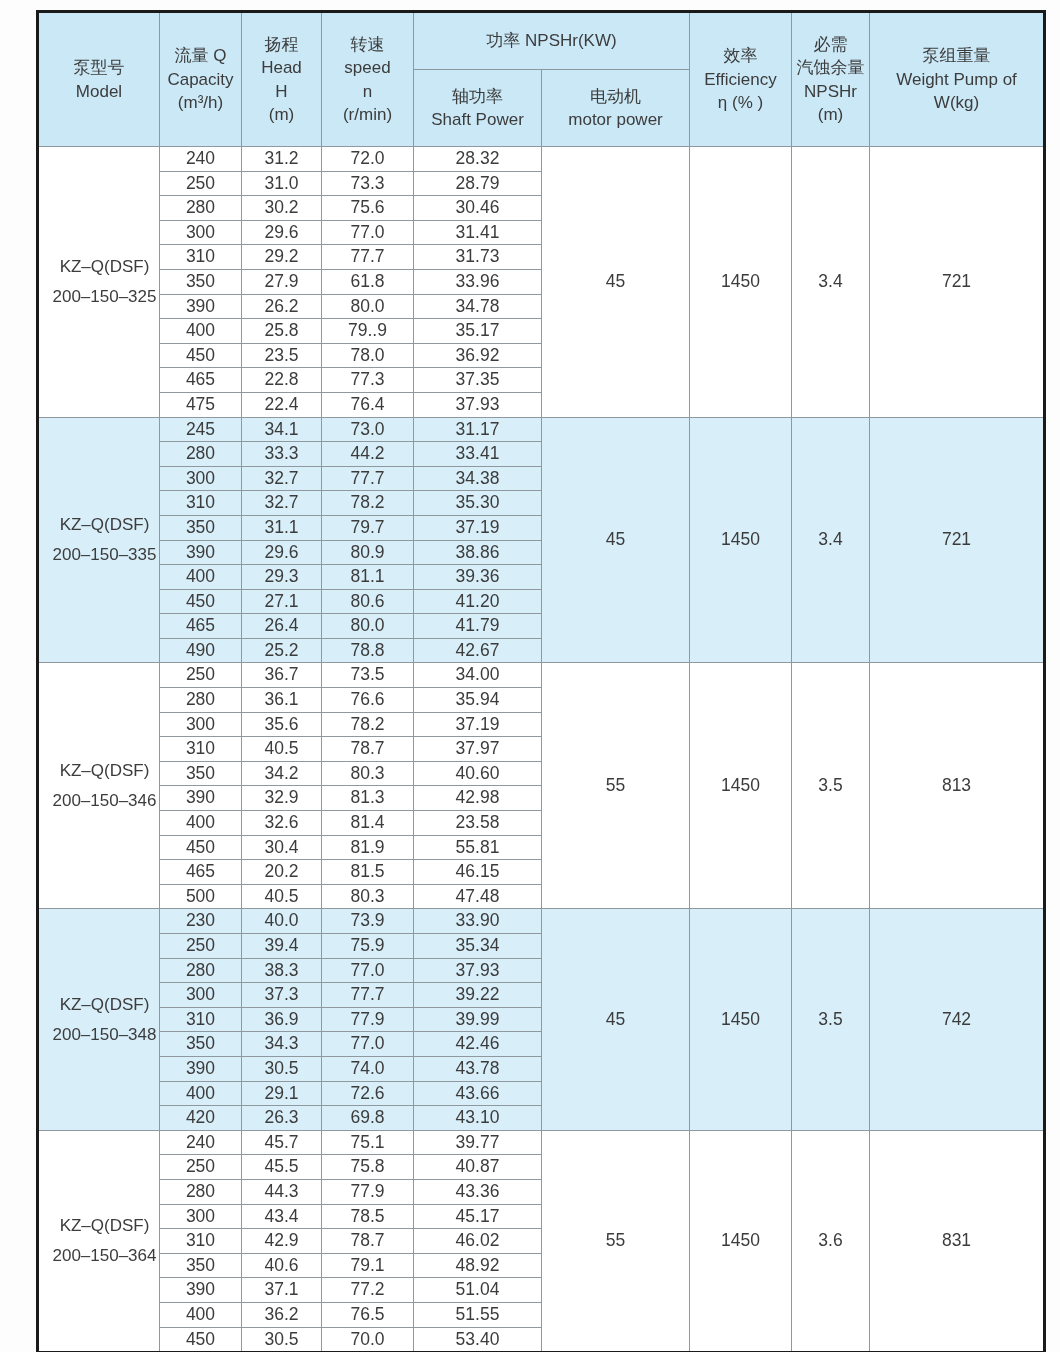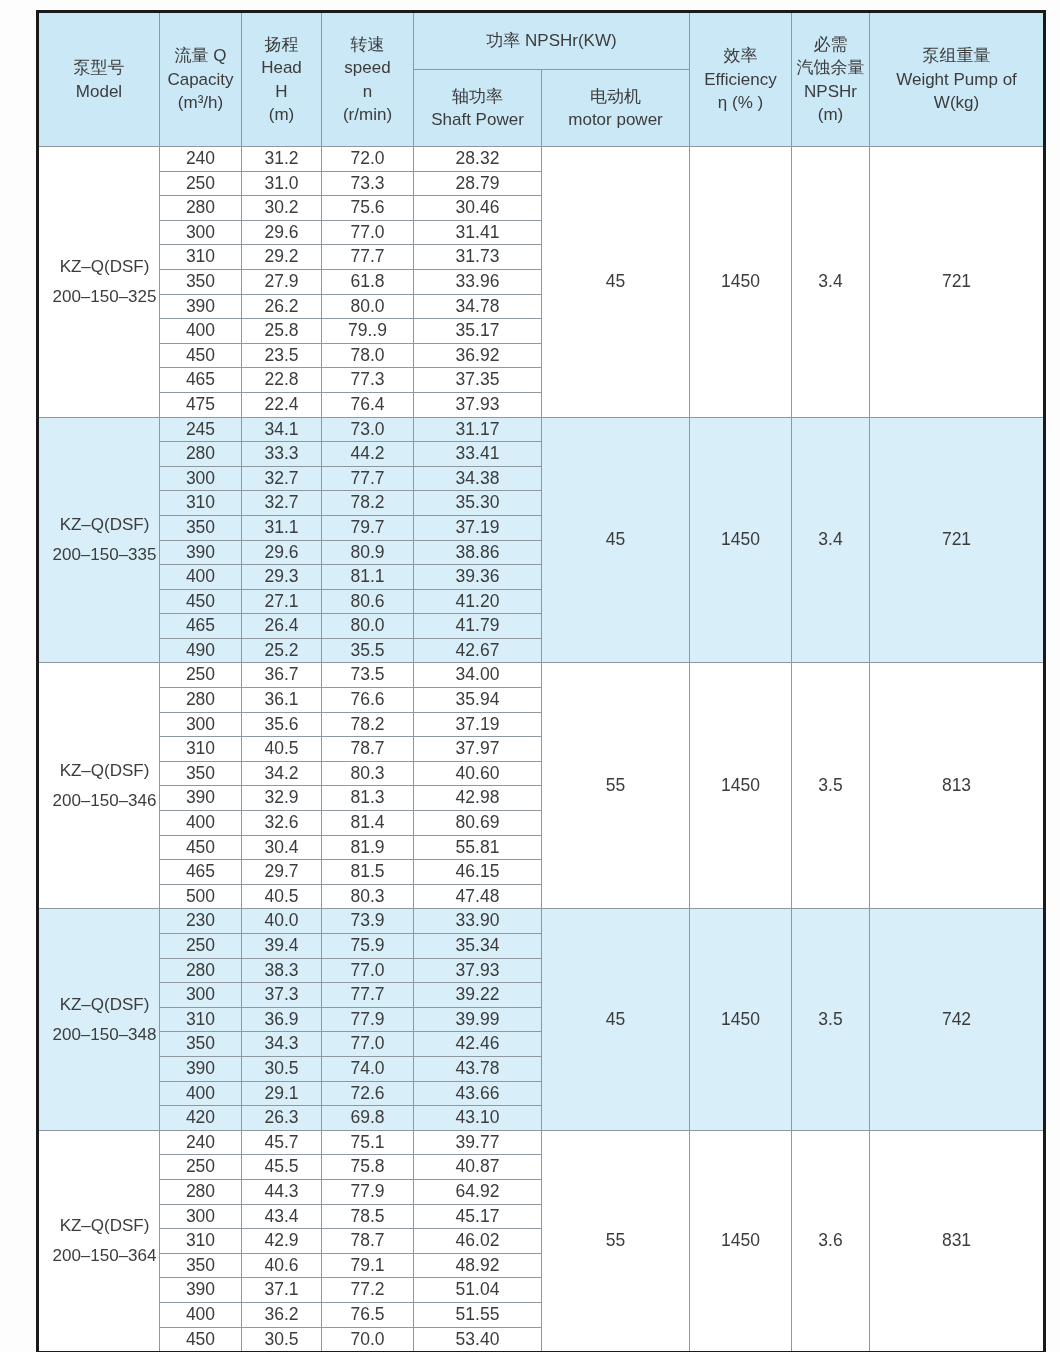--- a/index.html
+++ b/index.html
@@ -232,21 +232,21 @@
         </tr>
         <tr class="shaded">
           <td>465</td>
           <td>26.4</td>
           <td>80.0</td>
           <td>41.79</td>
         </tr>
         <tr class="shaded">
           <td>490</td>
           <td>25.2</td>
-          <td>35.5</td>
+          <td>78.8</td>
           <td>42.67</td>
         </tr>
         <tr>
           <td rowspan="10" class="model">KZ–Q(DSF)
 200–150–346</td>
           <td>250</td>
           <td>36.7</td>
           <td>73.5</td>
           <td>34.00</td>
           <td rowspan="10">55</td>
@@ -281,31 +281,31 @@
         <tr>
           <td>390</td>
           <td>32.9</td>
           <td>81.3</td>
           <td>42.98</td>
         </tr>
         <tr>
           <td>400</td>
           <td>32.6</td>
           <td>81.4</td>
-          <td>80.69</td>
+          <td>23.58</td>
         </tr>
         <tr>
           <td>450</td>
           <td>30.4</td>
           <td>81.9</td>
           <td>55.81</td>
         </tr>
         <tr>
           <td>465</td>
-          <td>29.7</td>
+          <td>20.2</td>
           <td>81.5</td>
           <td>46.15</td>
         </tr>
         <tr>
           <td>500</td>
           <td>40.5</td>
           <td>80.3</td>
           <td>47.48</td>
         </tr>
         <tr class="shaded">
@@ -383,21 +383,21 @@
         <tr>
           <td>250</td>
           <td>45.5</td>
           <td>75.8</td>
           <td>40.87</td>
         </tr>
         <tr>
           <td>280</td>
           <td>44.3</td>
           <td>77.9</td>
-          <td>64.92</td>
+          <td>43.36</td>
         </tr>
         <tr>
           <td>300</td>
           <td>43.4</td>
           <td>78.5</td>
           <td>45.17</td>
         </tr>
         <tr>
           <td>310</td>
           <td>42.9</td>

